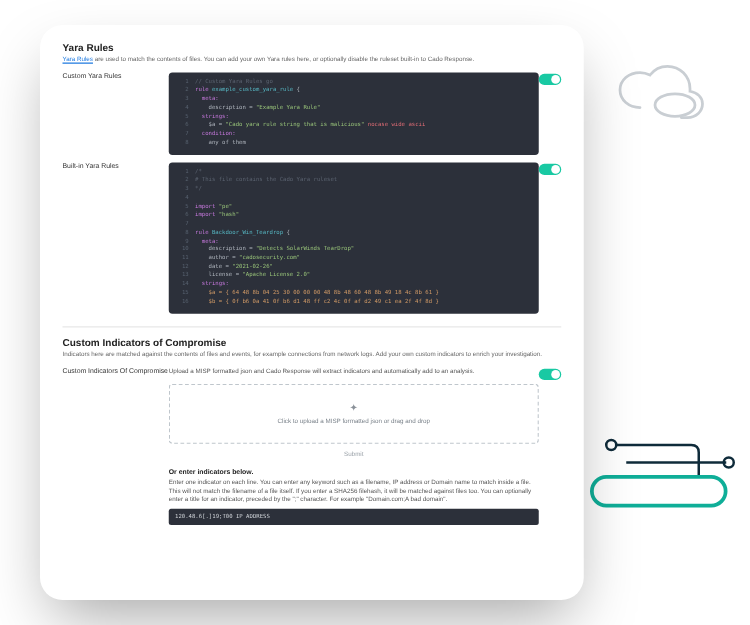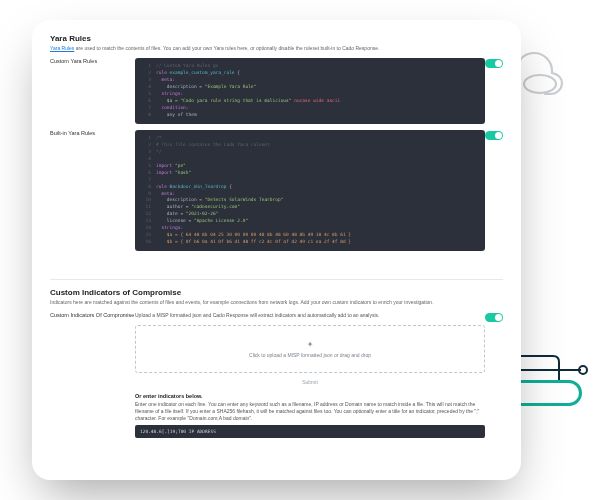--- a/index.html
+++ b/index.html
@@ -7,39 +7,39 @@
   
   .bg-shape{position:absolute;z-index:1}
   .cloud{top:50px;right:30px;}
   .cloud svg{display:block}
   .blob{top:75px;left:85px;width:380px;height:390px;background:linear-gradient(145deg,#13a0a0 0%,#1b6e8f 55%,#1e3f55 100%);border-radius:40% 60% 55% 45% / 55% 40% 60% 45%;}
   .pill-1{bottom:28px;left:60px;width:38px;height:16px;border:3px solid #0f2b3a;border-radius:10px}
   .pill-2{right:18px;top:380px;width:110px;height:26px;border:3px solid #0fae98;border-radius:14px;background:#fff}
   .dot-1{bottom:30px;left:110px;width:12px;height:12px;background:#0f2b3a;border-radius:50%}
   .cir-line{right:12px;top:350px;}
   
-  .tablet{position:absolute;z-index:5;top:20px;left:32px;width:489px;height:460px;background:#fff;border-radius:18px;box-shadow:0 22px 50px -10px rgba(0,0,0,.35);padding:14px 18px 18px 18px;overflow:hidden;}
+  .tablet{position:absolute;z-index:5;top:20px;left:32px;width:435px;height:460px;background:#fff;border-radius:18px;box-shadow:0 22px 50px -10px rgba(0,0,0,.35);padding:14px 18px 18px 18px;overflow:hidden;}
   
   .tablet h2{font-size:8px;font-weight:600;color:#222;margin-bottom:2px;}
   .tablet p.sub{font-size:5px;color:#666;line-height:1.4;margin-bottom:6px;}
   .tablet a{color:#1f7ae0;text-decoration:underline;}
   .row{display:flex;align-items:flex-start;margin-bottom:6px;}
   .row .label{width:85px;flex:0 0 85px;font-size:5.5px;color:#333;}
   .row .body{flex:1;}
   .toggle{width:18px;height:9px;border-radius:5px;background:#19c9a3;position:relative;margin-left:auto;flex:0 0 18px;margin-top:1px;}
   .toggle::after{content:"";position:absolute;right:1px;top:1px;width:7px;height:7px;background:#fff;border-radius:50%;}
   .code{background:#2c303a;border-radius:3px;padding:5px 6px;font-family:Menlo,Consolas,monospace;font-size:4.5px;line-height:1.55;color:#aeb4bc;white-space:pre;overflow:hidden;}
   .code .ln{display:inline-block;width:10px;color:#56606e;text-align:right;margin-right:5px;}
   .c-kw{color:#c678dd;}    
   .c-fn{color:#56b6c2;}    
   .c-str{color:#98c379;}   
   .c-id{color:#e06c75;}    
   .c-cm{color:#5b6370;}    
   .c-num{color:#d19a66;}   
-  .sect{margin-top:28px;padding-top:8px;border-top:1px solid #e8e8e8;}
+  .sect{margin-top:10px;padding-top:8px;border-top:1px solid #e8e8e8;}
   .upload-box{border:1px dashed #bfc6cc;border-radius:3px;padding:14px 6px;text-align:center;font-size:5px;color:#7a828a;margin-top:6px;}
   .upload-box .star{font-size:8px;color:#8a9199;margin-bottom:3px;}
   .submit{font-size:5px;color:#9aa1a8;text-align:center;margin-top:6px;}
   .upload-note{font-size:5px;color:#555;line-height:1.4;margin-bottom:2px;}
   .manual-box{background:#2c303a;color:#d0d4d9;font-family:Menlo,Consolas,monospace;font-size:4.5px;padding:4px 5px;border-radius:2px;margin-top:3px;}
   .manual-head{font-size:5.5px;font-weight:600;color:#222;margin-top:8px;margin-bottom:2px;}
   .manual-note{font-size:5px;color:#555;line-height:1.4;}
 </style>
 </head>
 <body>

